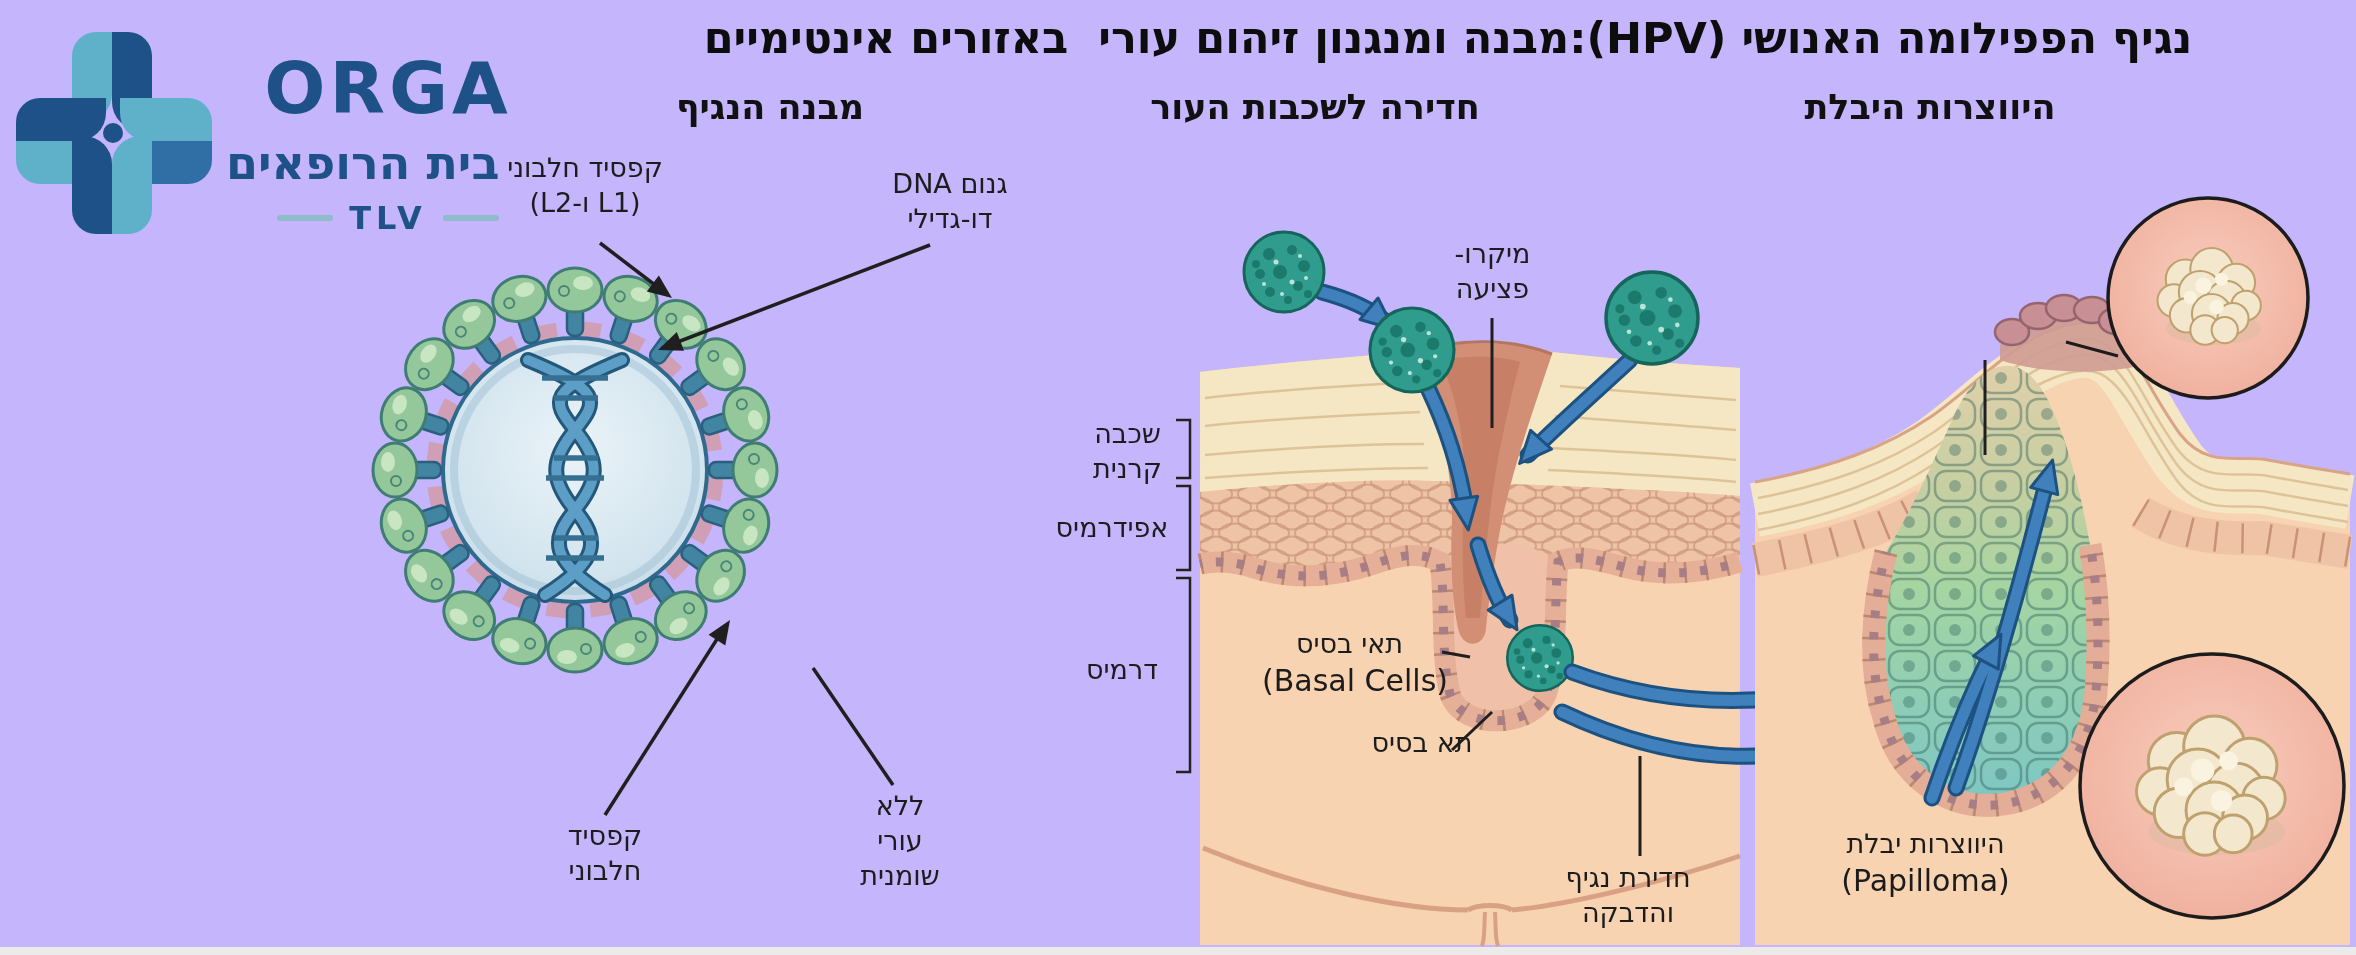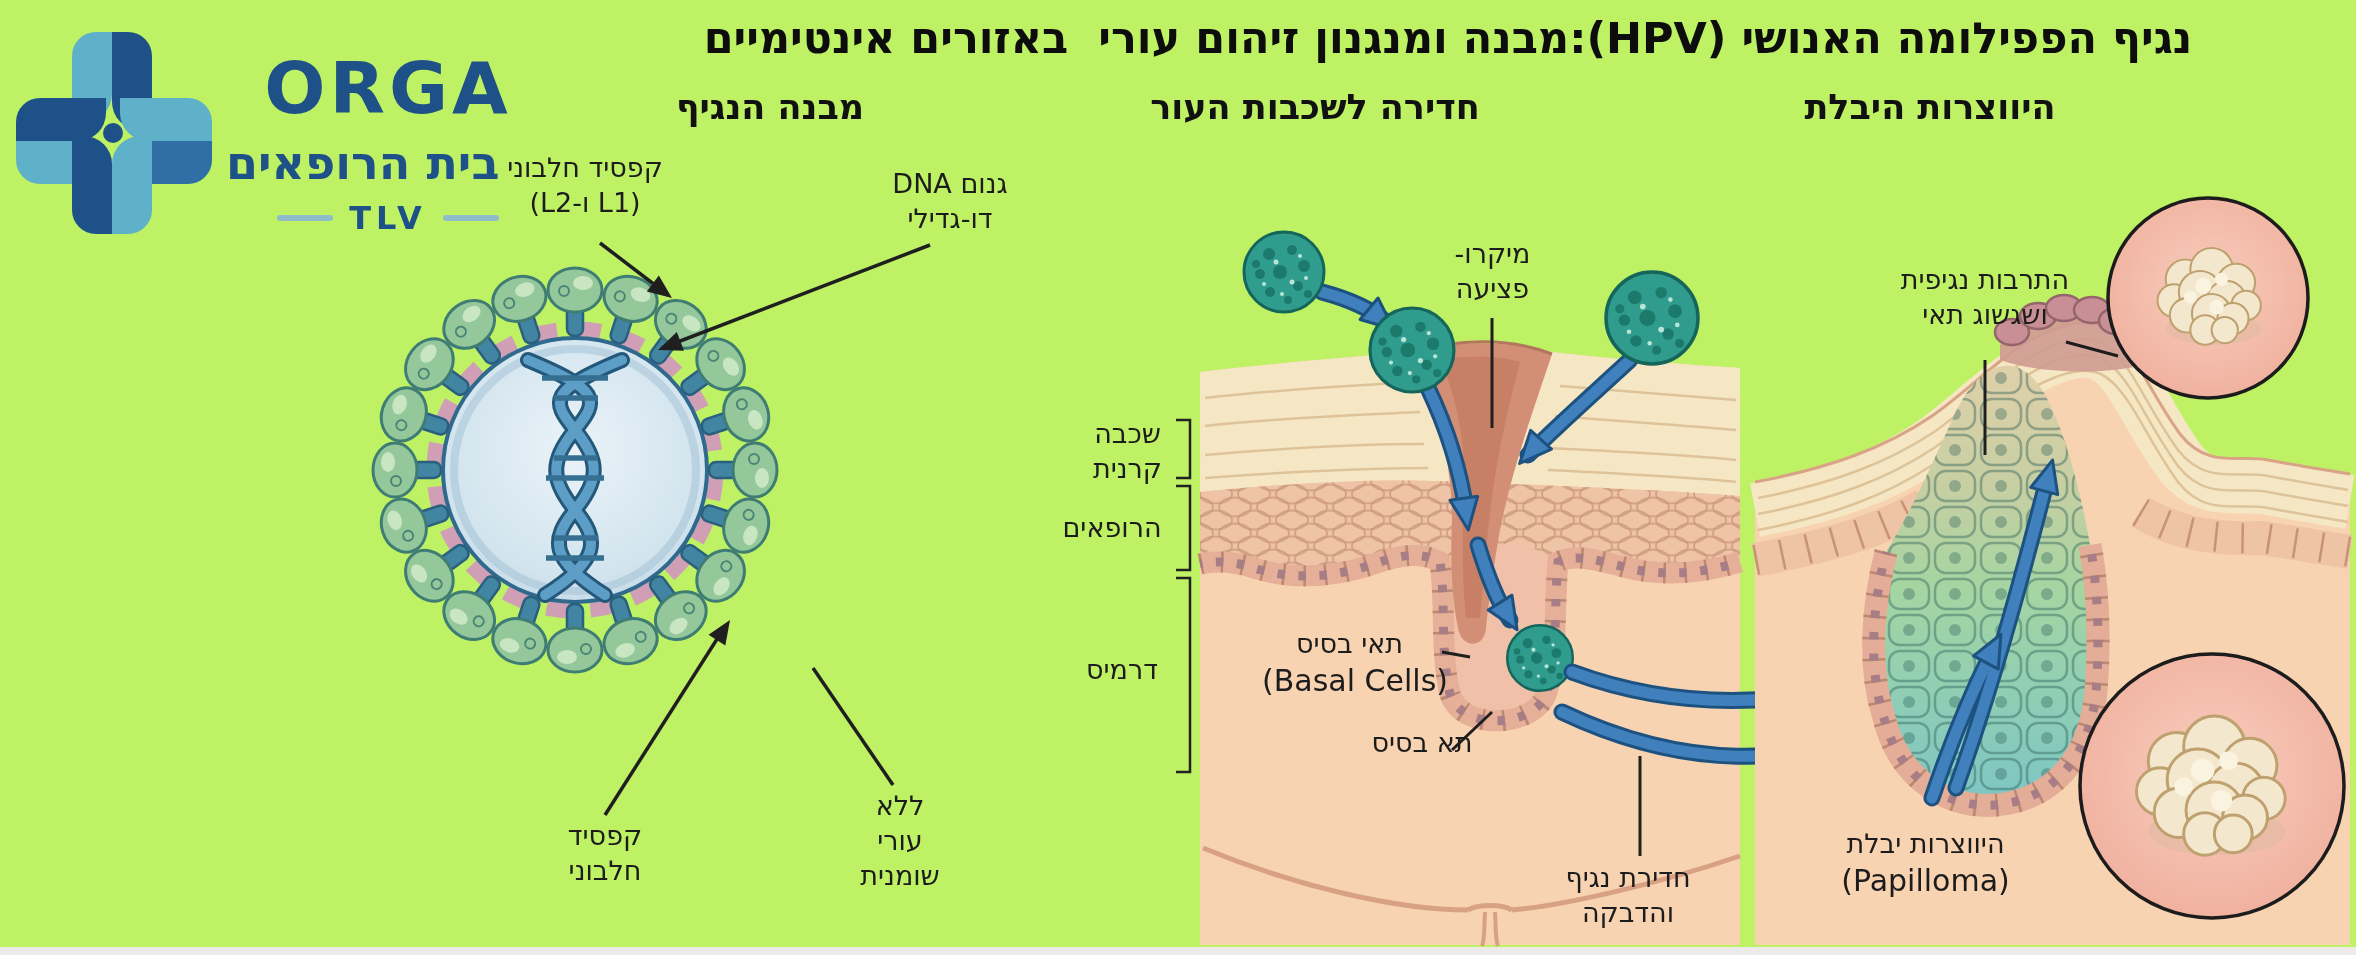--- a/index.html
+++ b/index.html
@@ -1,16 +1,16 @@
 <!DOCTYPE html>
 <html lang="he"><head>
 <meta charset="utf-8">
 <style>
   html,body{margin:0;padding:0;background:#fff;}
-  #canvas{position:relative;width:2356px;height:955px;background:#bef264;overflow:hidden;
+  #canvas{position:relative;width:2356px;height:955px;background:#c4b5fd;overflow:hidden;
           font-family:"DejaVu Sans",sans-serif;}
   svg{position:absolute;left:0;top:0;}
   .lbl{position:absolute;direction:rtl;text-align:center;color:#1c1c1c;
        font:400 27px/1.3 "DejaVu Sans",sans-serif;white-space:nowrap;}
   .lbl .lat{font-size:30px;direction:ltr;}
   .panel-h{position:absolute;direction:rtl;text-align:center;color:#111;
        font:700 35px/1.1 "DejaVu Sans",sans-serif;}
   #main-title{position:absolute;left:540px;top:12px;width:1816px;direction:rtl;text-align:center;
        font:800 43px/1.25 "DejaVu Sans",sans-serif;color:#0d0d0d;white-space:pre;}
   
@@ -360,40 +360,36 @@
 
   <div class="lbl" style="left:1400px;top:236px;width:185px;">
     <div>מיקרו-</div>
       <div>פציעה</div>
   </div>
   <div class="lbl" style="left:1080px;top:416px;width:95px;">
     <div>שכבה</div>
       <div>קרנית</div>
   </div>
   <div class="lbl" style="left:1048px;top:510px;width:128px;">
-    <div>הרופאים</div>
+    <div>אפידרמיס</div>
   </div>
   <div class="lbl" style="left:1072px;top:652px;width:100px;">
     <div>דרמיס</div>
   </div>
   <div class="lbl" style="left:1262px;top:626px;width:175px;">
     <div>תאי בסיס</div>
       <div class="lat">(Basal Cells)</div>
   </div>
   <div class="lbl" style="left:1352px;top:725px;width:140px;">
     <div>תא בסיס</div>
   </div>
   <div class="lbl" style="left:1528px;top:860px;width:200px;">
     <div>חדירת נגיף</div>
       <div>והדבקה</div>
   </div>
 
-  <div class="lbl" style="left:1835px;top:262px;width:300px;">
-    <div>התרבות נגיפית</div>
-      <div>ושגשוג תאי</div>
-  </div>
   <div class="lbl" style="left:1808px;top:826px;width:235px;">
     <div>היווצרות יבלת</div>
       <div class="lat">(Papilloma)</div>
   </div>
 
   <div id="bottom-strip"></div>
 </div>
 
 </body></html>

